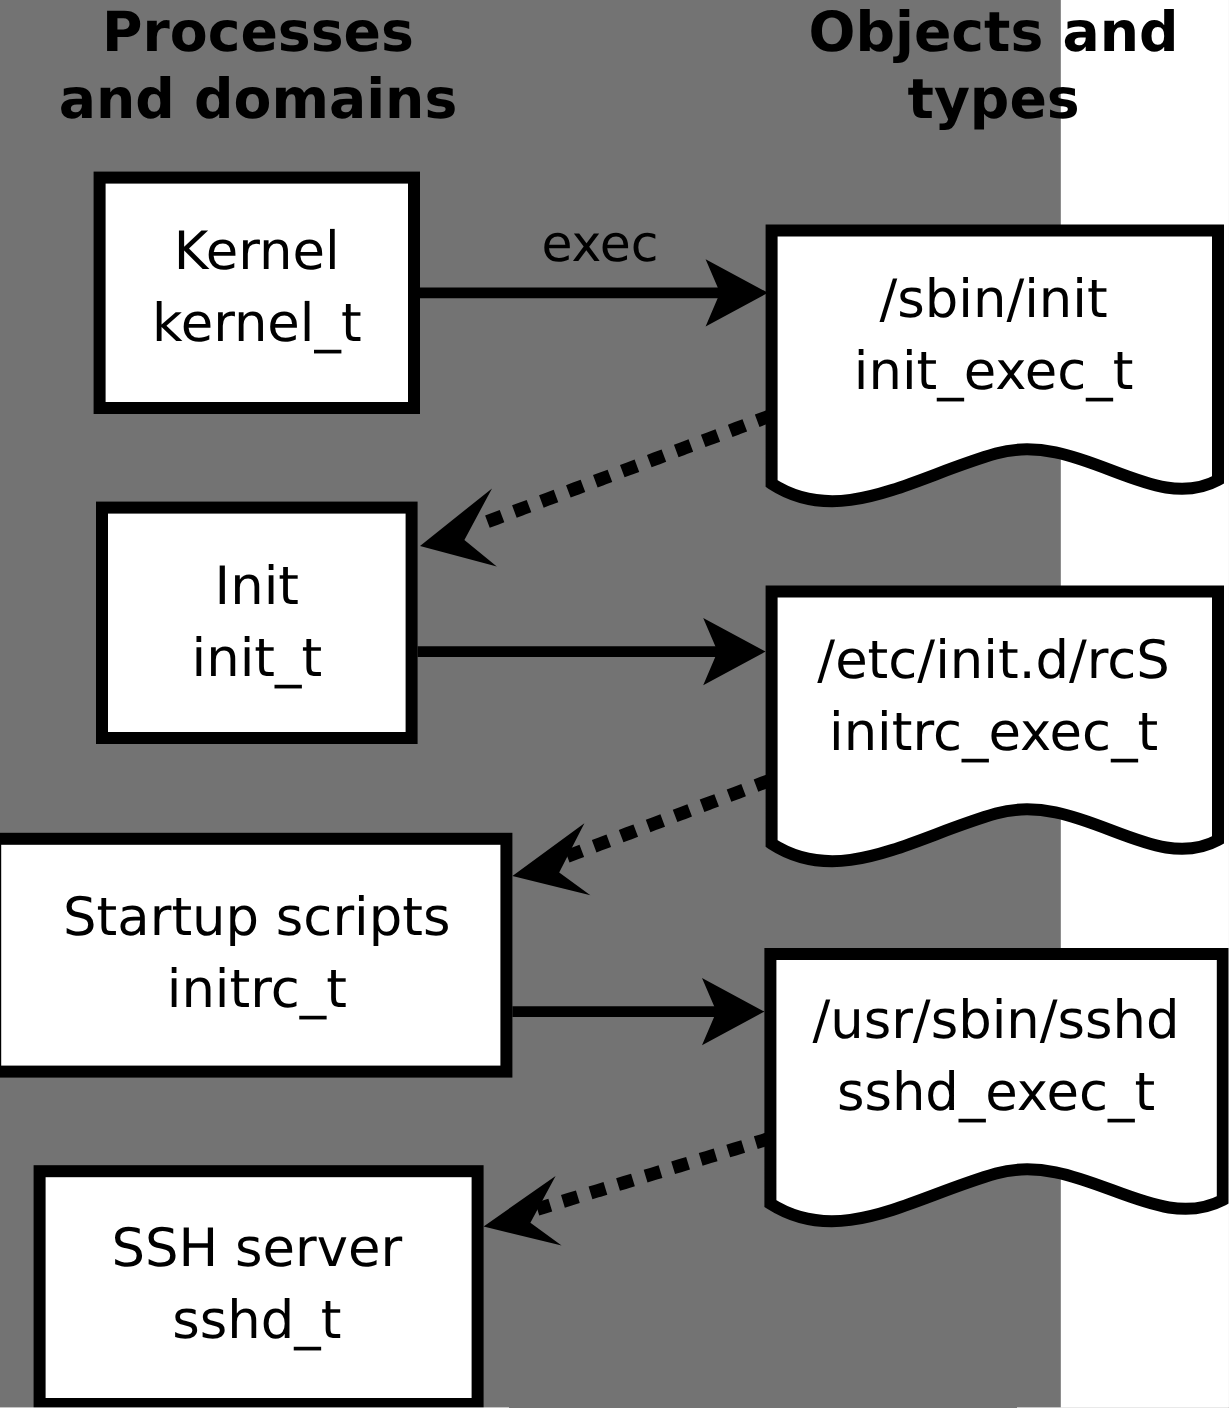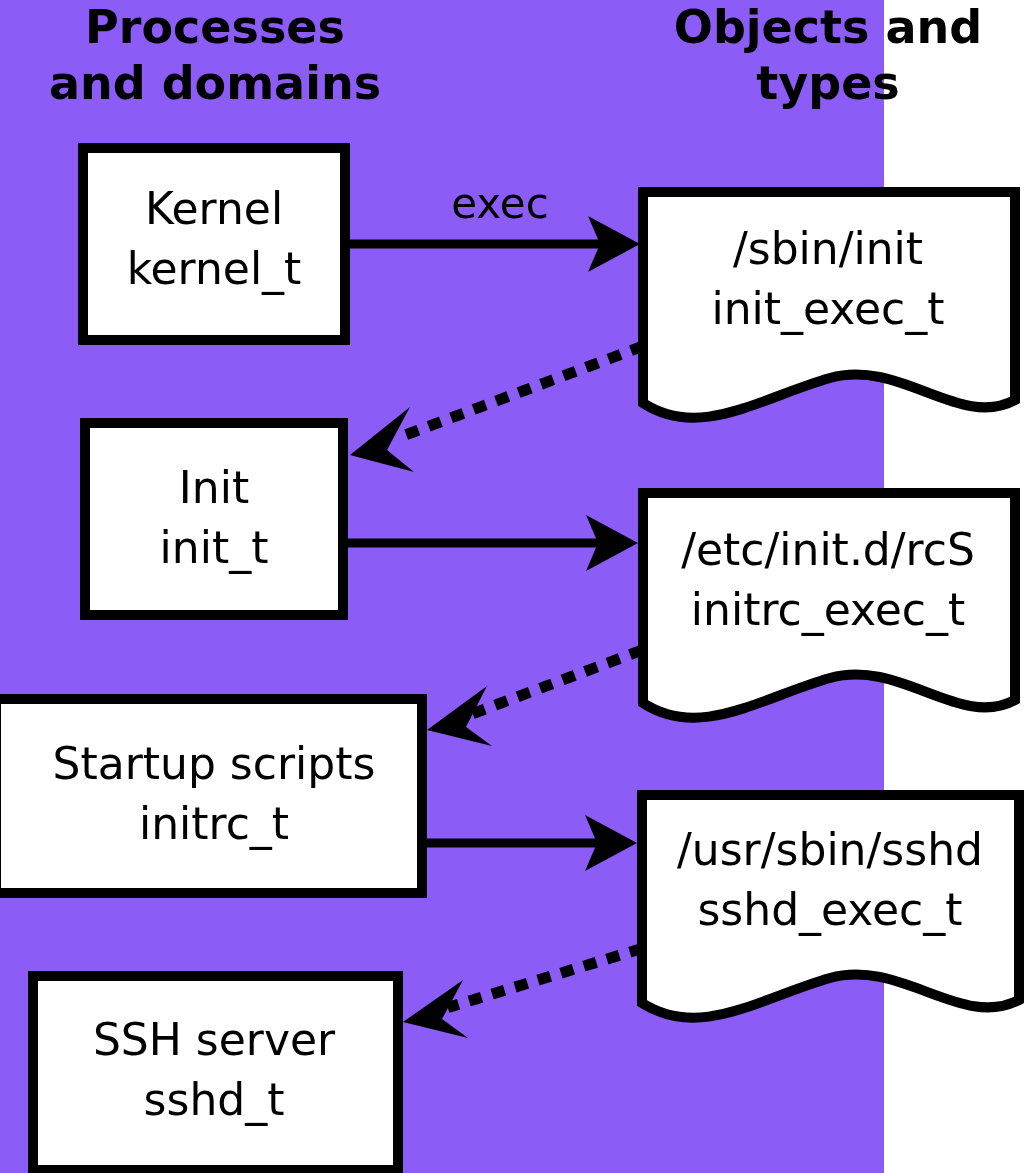--- a/index.html
+++ b/index.html
@@ -10,21 +10,21 @@
   body {
     width: 1024px;
     height: 1173px;
     overflow: hidden;
     font-family: "DejaVu Sans", sans-serif;
   }
   #diagram-root {
     position: relative;
     width: 884px;
     height: 1173px;
-    background: #8b5cf6;
+    background: #737373;
   }
   svg.diagram {
     display: block;
     width: 1024px;
     height: 1173px;
   }
   .col-header {
     font-family: "DejaVu Sans", sans-serif;
     font-weight: bold;
     font-size: 46px;

